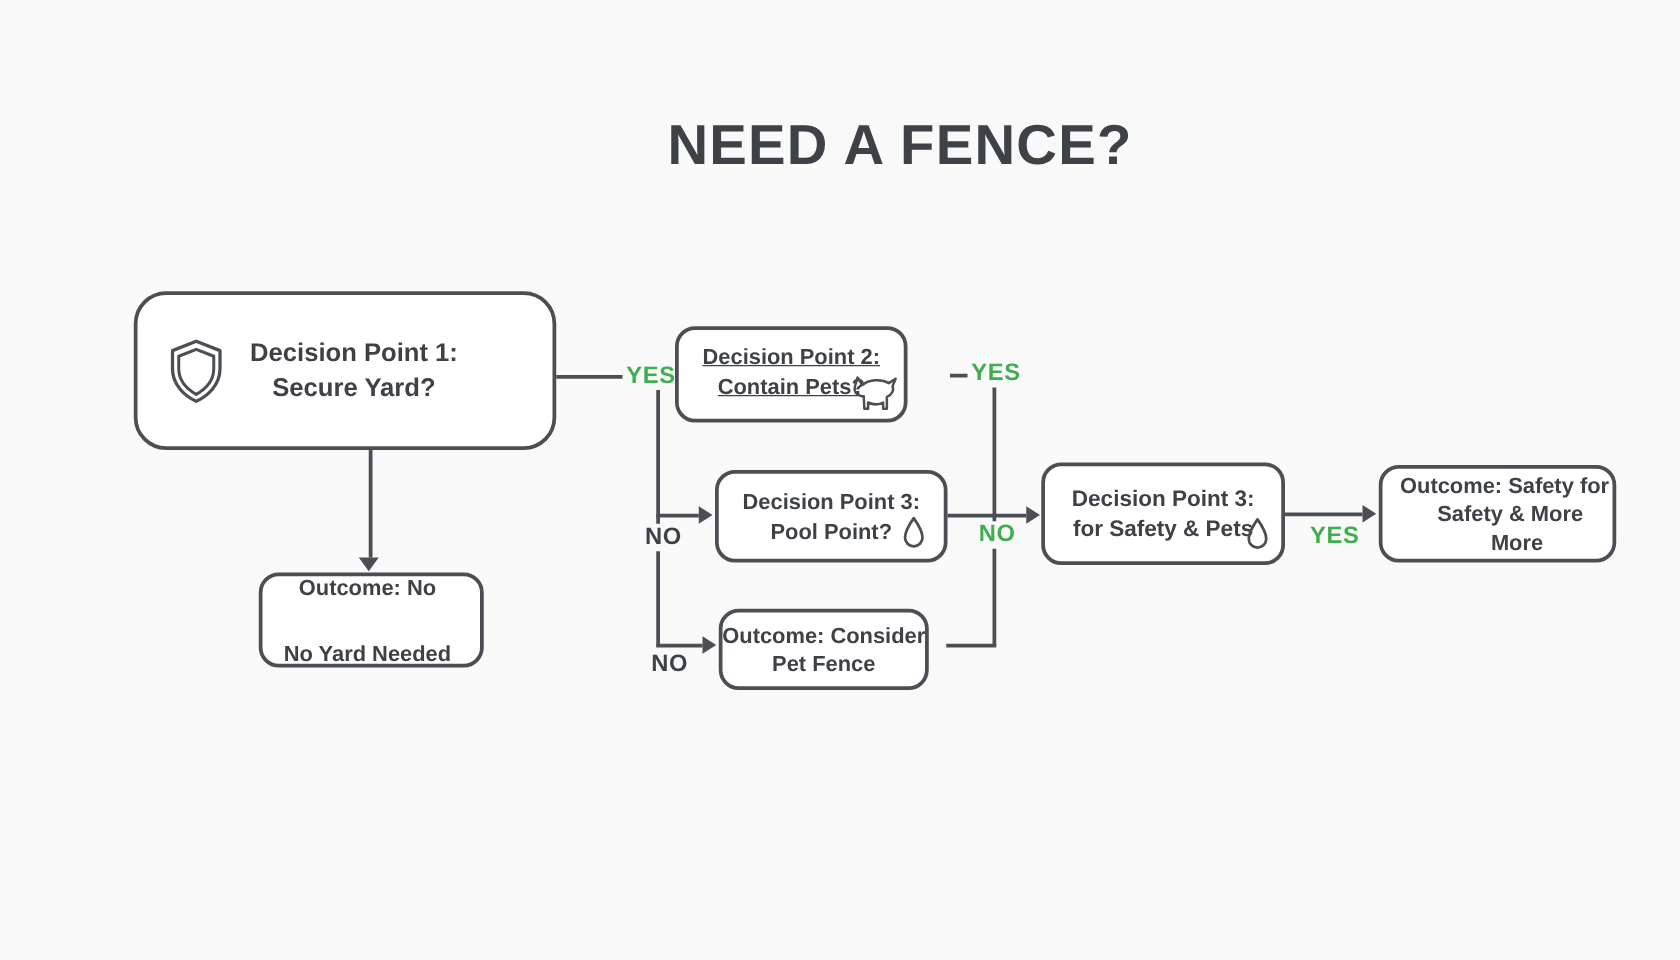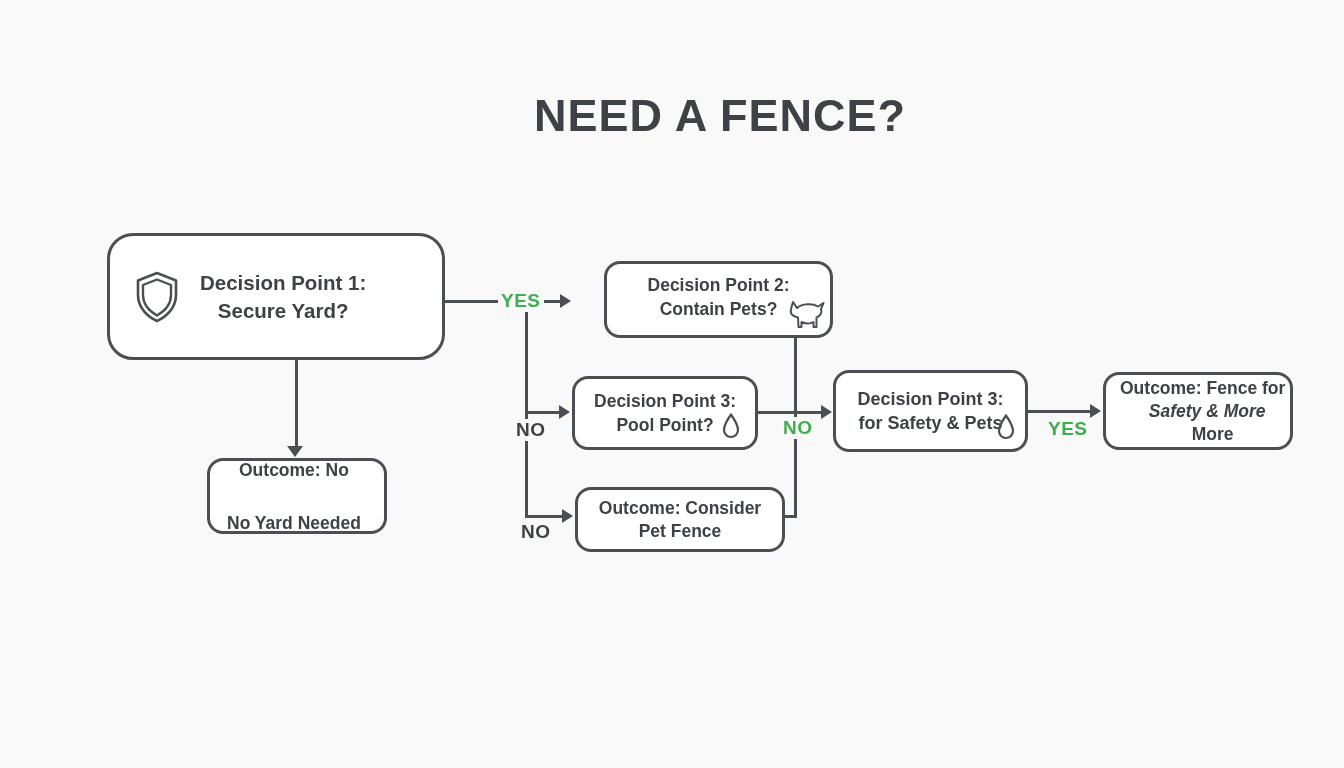--- a/index.html
+++ b/index.html
@@ -36,35 +36,35 @@
   }
   .ntext{display:flex;flex-direction:column;align-items:center;}
   .ntext div{white-space:nowrap;}
 
   .n-dp1{left:107px;top:233px;width:338px;height:127px;border-radius:26px;padding-left:24px;}
   .n-dp1 .ntext{margin-left:20px;font-size:20.5px;line-height:28px;}
 
   .n-outcome-no{left:207px;top:458px;width:180px;height:76px;padding-left:17px;}
   .n-outcome-no .ntext{font-size:17.5px;line-height:24px;gap:29px;}
 
-  .n-dp2{left:604px;top:261px;width:229px;height:77px;justify-content:center;}
+  .n-dp2{left:540px;top:261px;width:186px;height:77px;justify-content:center;text-decoration:underline;}
   .n-dp2 .ntext{font-size:17.5px;line-height:24px;text-align:center;margin-top:-6px;}
 
   .n-dp3-pool{left:572px;top:376px;width:186px;height:74px;justify-content:center;}
   .n-dp3-pool .ntext{font-size:17.5px;line-height:24px;text-align:center;}
 
-  .n-outcome-pet{left:575px;top:487px;width:210px;height:65px;justify-content:center;}
+  .n-outcome-pet{left:575px;top:487px;width:168px;height:65px;justify-content:center;}
   .n-outcome-pet .ntext{font-size:17.5px;line-height:23px;text-align:center;}
 
   .n-dp3-safety{left:833px;top:370px;width:195px;height:82px;justify-content:center;}
   .n-dp3-safety .ntext{font-size:18px;line-height:24px;text-align:center;}
 
   .n-outcome-fence{left:1103px;top:372px;width:190px;height:78px;padding-left:14px;}
   .n-outcome-fence .ntext{font-size:17.5px;line-height:23px;}
-  .n-outcome-fence .ntext div:nth-child(2){margin-left:9px;font-style:italic;}
+  .n-outcome-fence .ntext div:nth-child(2){margin-left:9px;}
   .n-outcome-fence .ntext div:nth-child(3){margin-left:20px;}
 
   .corner-icon{position:absolute;line-height:0;}
   .n-dp2 .corner-icon{right:4px;bottom:4px;}
   .n-dp3-pool .corner-icon{right:14px;bottom:8px;}
   .n-dp3-safety .corner-icon{right:9px;bottom:9px;}
   .shield-wrap{line-height:0;flex:0 0 auto;}
 
   .conn{position:absolute;background:var(--line);}
   .h{height:2.5px;}
@@ -198,19 +198,19 @@
     </div>
     <span class="corner-icon">
       <svg width="20" height="27" viewBox="0 0 20 27">
         <path d="M10 2.5 C10 2.5 3 12.5 3 18 A7 7 0 0 0 17 18 C17 12.5 10 2.5 10 2.5 Z" stroke-width="2.2" stroke-linejoin="round"></path>
       </svg>
     </span>
   </div>
 
   <div class="node n-outcome-fence">
     <div class="ntext">
-      <div>Outcome: Fence for</div>
+      <div>Outcome: Safety for</div>
       <div>Safety &amp; More</div>
       <div>More</div>
     </div>
   </div>
 
 </div>
 
 </body></html>

